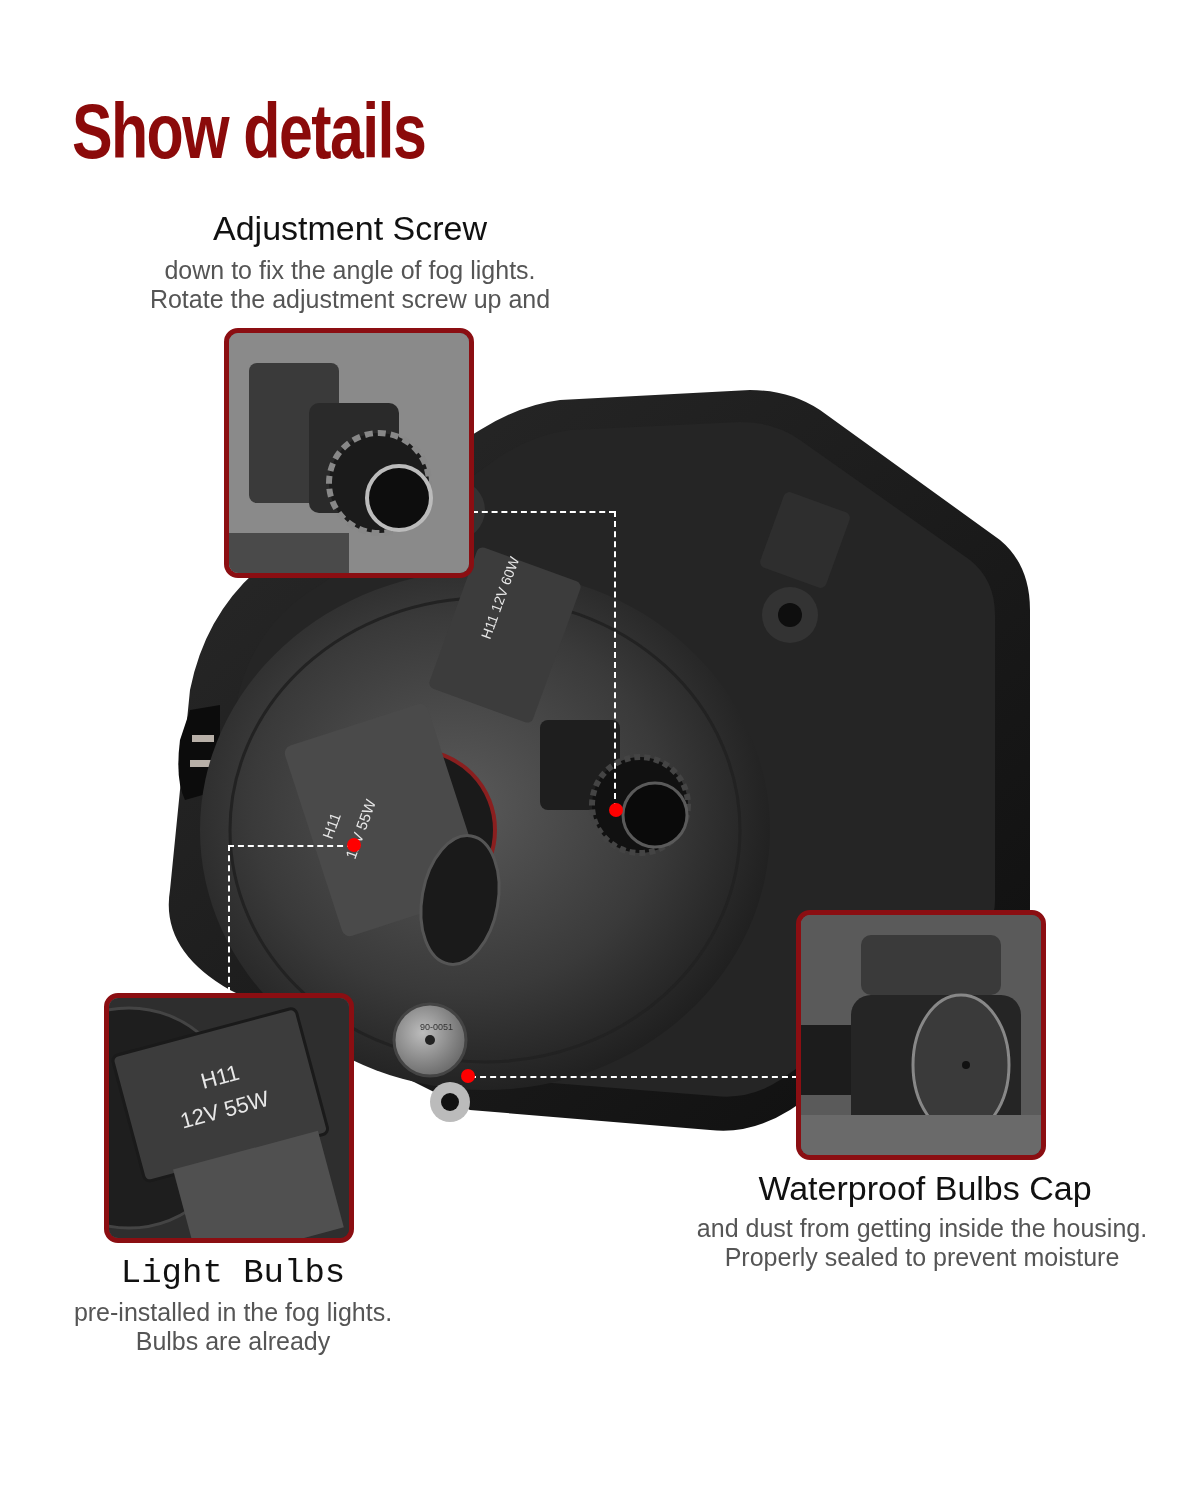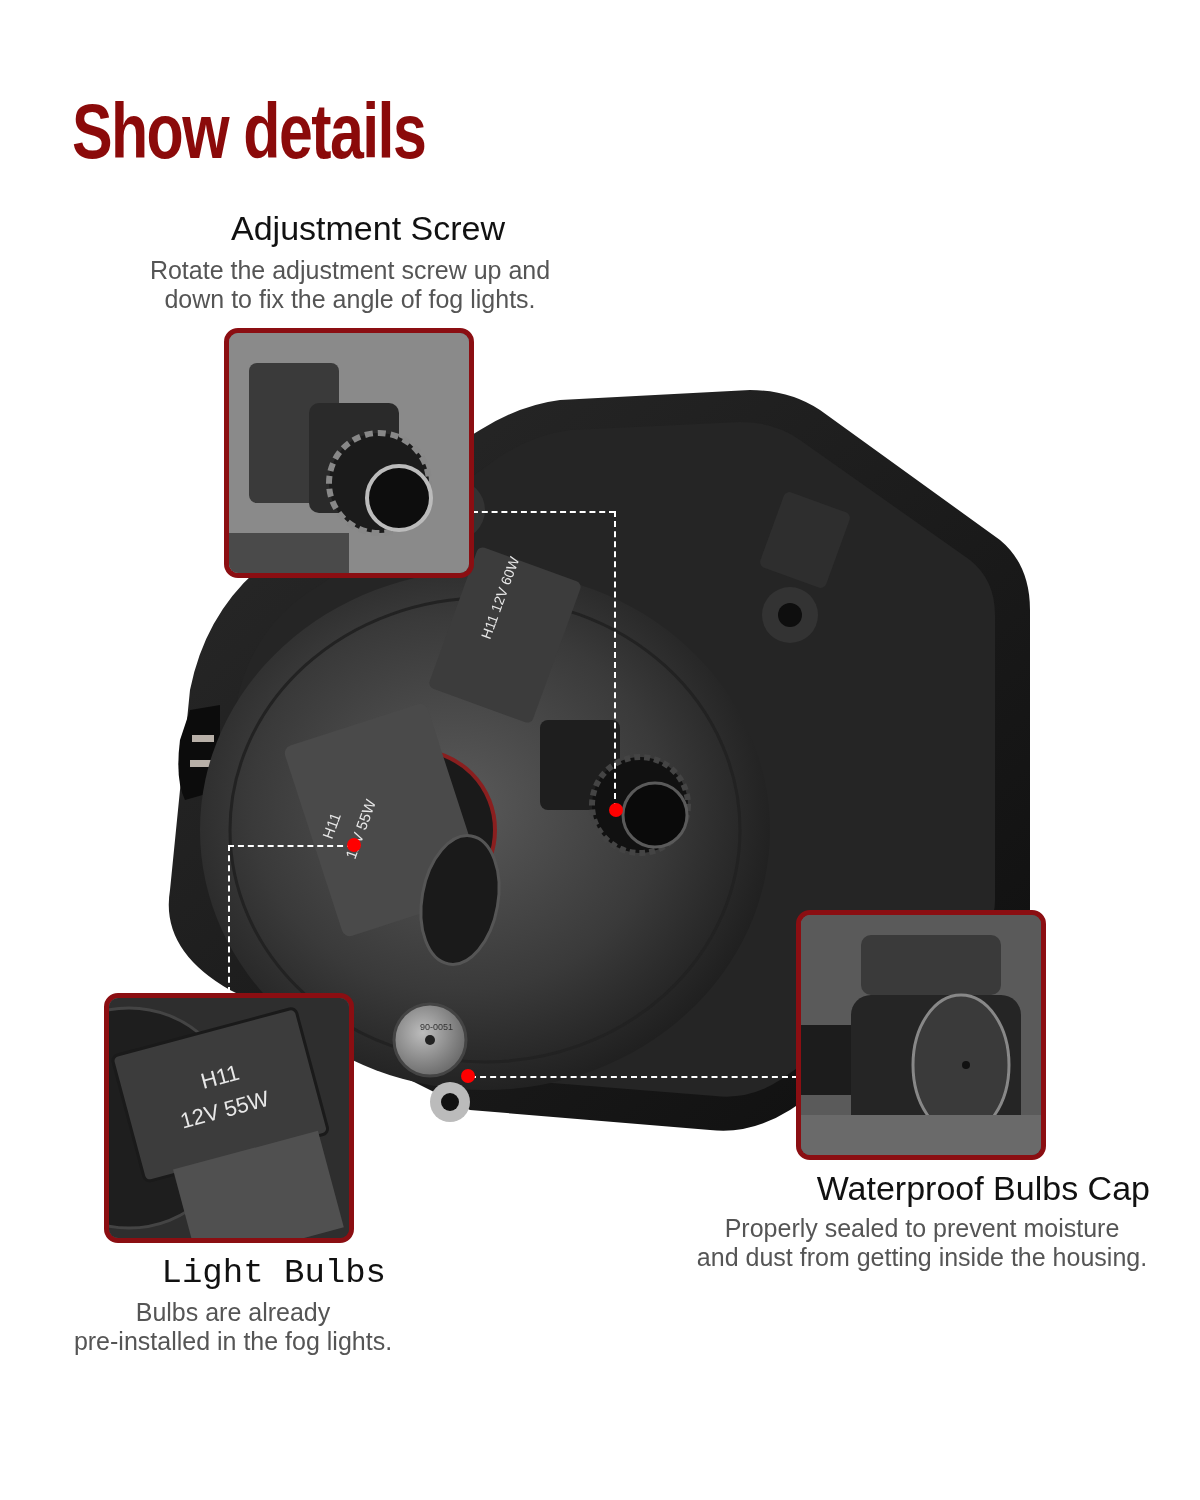--- a/index.html
+++ b/index.html
@@ -1,35 +1,35 @@
 <!DOCTYPE html>
 <html><head>
 <meta charset="utf-8">
 <style>
   html, body { margin:0; padding:0; }
   body { width:1200px; height:1500px; background:#ffffff; position:relative; overflow:hidden; font-family:"Liberation Sans", sans-serif; }
   .title { position:absolute; left:72px; top:92px; font-family:"Liberation Sans", sans-serif; font-weight:bold; font-size:78px; color:#8b0a0a; letter-spacing:-2px; transform:scaleX(0.78); transform-origin:left top; line-height:1; }
-  .callout-head { position:absolute; font-size:34px; color:#111; text-align:right; line-height:1.1; white-space:nowrap; }
+  .callout-head { position:absolute; font-size:34px; color:#111; text-align:center; line-height:1.1; white-space:nowrap; }
   .callout-desc { position:absolute; font-size:25px; color:#555; text-align:center; line-height:1.15; white-space:nowrap; }
   .inset { position:absolute; border:5px solid #8b0e12; border-radius:14px; overflow:hidden; background:linear-gradient(135deg,#6a6a6a 0%,#3a3a3a 40%,#8c8c8c 70%,#2f2f2f 100%); box-sizing:border-box; }
   .dash-h { position:absolute; height:0; border-top:2px dashed #ffffff; }
   .dash-v { position:absolute; width:0; border-left:2px dashed #ffffff; }
   .dot { position:absolute; width:14px; height:14px; border-radius:50%; background:#ff0000; margin:-7px 0 0 -7px; }
   .product { position:absolute; left:150px; top:390px; width:920px; height:760px; }
   .label-text { fill:#e8e8e8; font-family:"Liberation Sans", sans-serif; }
 </style>
 </head>
 <body>
 
 <div class="title">Show details</div>
 
 <div class="callout-head" style="left:195px; top:210px; width:310px;">Adjustment Screw</div>
 <div class="callout-desc" style="left:110px; top:256px; width:480px;">
+  <div>down to fix the angle of fog lights.</div>
   <div>Rotate the adjustment screw up and</div>
-  <div>down to fix the angle of fog lights.</div>
 </div>
 
 <div class="product">
   <svg width="920" height="760" viewBox="0 0 920 760">
     <defs>
       <radialGradient id="bodyGrad" cx="45%" cy="45%" r="60%">
         <stop offset="0%" stop-color="#5a5a5a"></stop>
         <stop offset="60%" stop-color="#3a3a3a"></stop>
         <stop offset="100%" stop-color="#1c1c1c"></stop>
       </radialGradient>
@@ -124,21 +124,21 @@
     <rect x="0" y="110" width="60" height="70" fill="#1c1c1c"></rect>
     <rect x="50" y="80" width="170" height="140" rx="20" fill="#252525"></rect>
     <ellipse cx="160" cy="150" rx="48" ry="70" fill="#3a3a3a" stroke="#888" stroke-width="3"></ellipse>
     <circle cx="165" cy="150" r="4" fill="#111"></circle>
     <rect x="0" y="200" width="240" height="40" fill="#6a6a6a"></rect>
   </svg>
 </div>
 
 <div class="callout-head" style="left:700px; top:1170px; width:450px;">Waterproof Bulbs Cap</div>
 <div class="callout-desc" style="left:664px; top:1214px; width:516px;">
+  <div>and dust from getting inside the housing.</div>
   <div>Properly sealed to prevent moisture</div>
-  <div>and dust from getting inside the housing.</div>
 </div>
 
 <div class="callout-head" style="left:80px; top:1255px; width:306px;font-family:Liberation Mono, monospace;">Light Bulbs</div>
 <div class="callout-desc" style="left:40px; top:1298px; width:386px;">
+  <div>pre-installed in the fog lights.</div>
   <div>Bulbs are already</div>
-  <div>pre-installed in the fog lights.</div>
 </div>
 
 </body></html>

